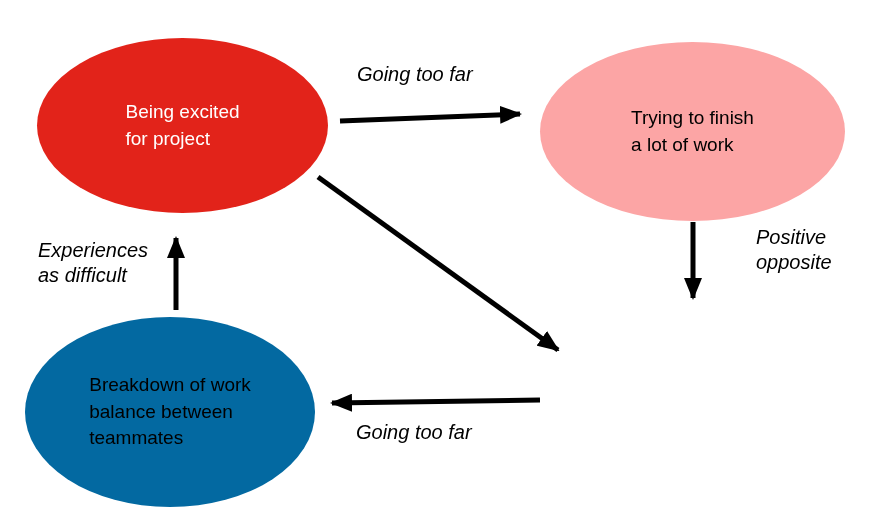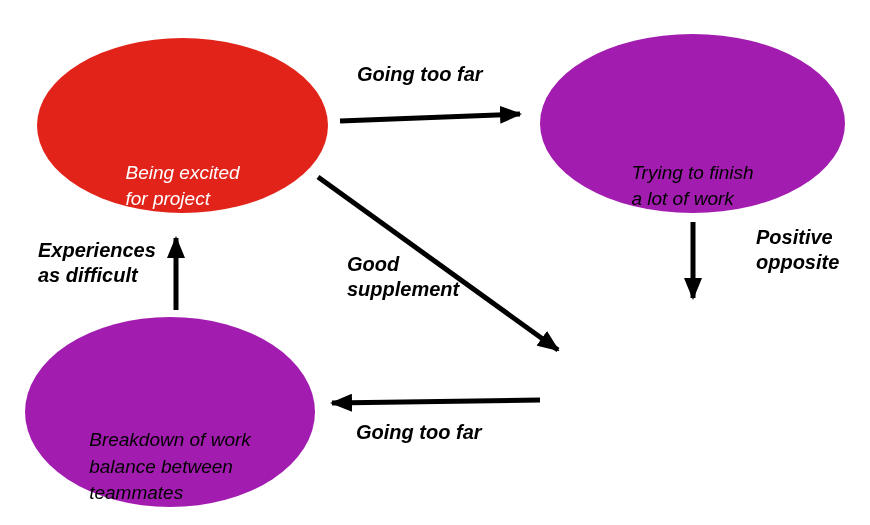--- a/index.html
+++ b/index.html
@@ -12,36 +12,35 @@
     position: relative;
     width: 870px;
     height: 525px;
     background: #ffffff;
     overflow: hidden;
   }
   .node {
     position: absolute;
     border-radius: 50%;
     display: flex;
-    align-items: flex-end;
+    align-items: center;
     justify-content: center;
-    font-style: italic;
   }
   .node-label {
     font-size: 19px;
     line-height: 1.4;
     white-space: pre-line;
     text-align: left;
   }
   .edge-label {
     position: absolute;
     font-size: 20px;
     line-height: 1.25;
     font-style: italic;
-    font-weight: 700;
+    font-weight: 400;
     color: #000000;
     white-space: pre-line;
   }
   #arrow-layer {
     position: absolute;
     left: 0;
     top: 0;
     width: 870px;
     height: 525px;
     pointer-events: none;
@@ -54,39 +53,37 @@
 </head>
 <body>
 
 <div id="canvas">
 
   <div class="node" style="left: 37px; top: 38px; width: 291px; height: 175px; background-color: rgb(226, 35, 26); color: rgb(255, 255, 255);">
     <span class="node-label">Being excited
 for project</span>
   </div>
 
-  <div class="node" style="left: 540px; top: 34px; width: 305px; height: 179px; background-color: #a21caf; color: rgb(0, 0, 0);">
+  <div class="node" style="left: 540px; top: 42px; width: 305px; height: 179px; background-color: #fca5a5; color: rgb(0, 0, 0);">
     <span class="node-label">Trying to finish
 a lot of work</span>
   </div>
 
 
-  <div class="node" style="left: 25px; top: 317px; width: 290px; height: 190px; background-color: #a21caf; color: rgb(0, 0, 0);">
+  <div class="node" style="left: 25px; top: 317px; width: 290px; height: 190px; background-color: #0369a1; color: rgb(0, 0, 0);">
     <span class="node-label">Breakdown of work
 balance between
 teammates</span>
   </div>
 
   <div class="edge-label" style="left:357px; top:62px;">Going too far</div>
 
   <div class="edge-label" style="left:720px; top:225px;margin-left:36px;">Positive
 opposite</div>
 
-  <div class="edge-label" style="left:347px; top:252px;">Good
-supplement</div>
 
   <div class="edge-label" style="left:356px; top:420px;">Going too far</div>
 
   <div class="edge-label" style="left:38px; top:238px;">Experiences
 as difficult</div>
 
   <svg id="arrow-layer" viewBox="0 0 870 525" xmlns="http://www.w3.org/2000/svg">
     <defs>
       <marker id="arrowhead" markerUnits="userSpaceOnUse" markerWidth="22" markerHeight="18" refX="20" refY="9" orient="auto">
         <polygon points="0,0 22,9 0,18" style="fill: rgb(0, 0, 0);"></polygon>

